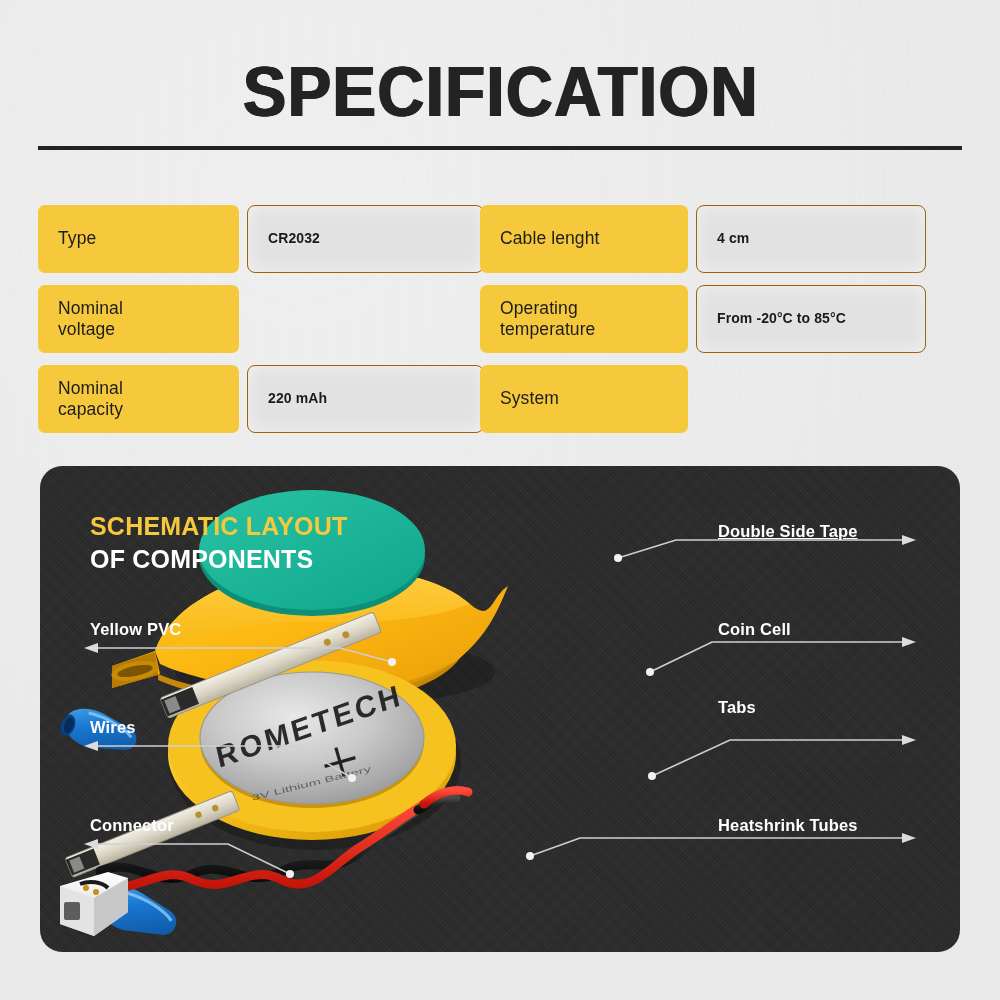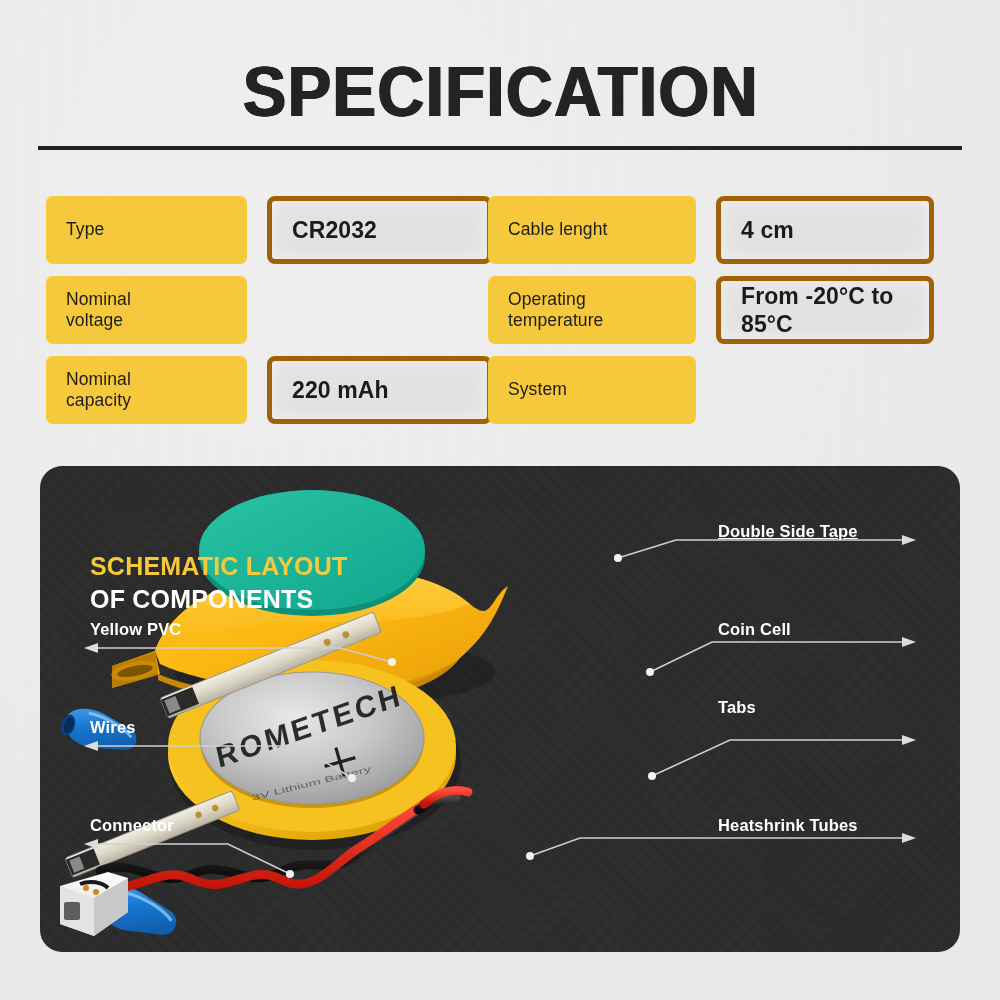--- a/index.html
+++ b/index.html
@@ -56,23 +56,24 @@
 
   .spec-col {
     position: absolute;
     top: 0; width: 446px; height: 232px;
   }
   .spec-col.left  { left: 0; }
   .spec-col.right { left: 442px; }
 
   .spec-row {
     position: absolute;
-    left: 8px; width: 100%; height: 68px;
+    left: 0; width: 100%; height: 68px;
     display: flex;
-    gap: 20px;
+    gap: 8px;
+    margin-top: 9px;
   }
   .spec-row.r0 { top: 0; }
   .spec-row.r1 { top: 80px; }
   .spec-row.r2 { top: 160px; }
 
   .spec-label {
     flex: 0 0 201px;
     background: #f6c93c;
     border-radius: 7px;
     display: flex; align-items: center;
@@ -80,25 +81,25 @@
     font-size: 17.5px;
     font-weight: normal;
     line-height: 1.22;
     color: #1d1d1d;
     letter-spacing: .1px;
   }
 
   .spec-value {
     flex: 1 1 auto;
     background: #e2e2e2;
-    border: 5px solid #a16207;
+    border: 1px solid #a16207;
     border-radius: 8px;
     display: flex; align-items: center;
     padding: 0 20px;
-    font-size: 23px;
+    font-size: 14px;
     font-weight: bold;
     line-height: 1.22;
     color: #1b1b1b;
     letter-spacing: .1px;
     box-shadow: inset 0 0 18px rgba(255,255,255,.55);
   }
   .spec-col.right .spec-label { flex: 0 0 208px; }
 
   
   .schematic {
@@ -119,21 +120,20 @@
   }
 
   .schem-heading {
     position: absolute;
     left: 90px; top: 510px;
     font-size: 25px;
     font-weight: bold;
     letter-spacing: .2px;
     line-height: 1.32;
     z-index: 6;
-    margin-top: 40px;
   }
   .schem-heading .l1 { color: #f6c93c; display: block; }
   .schem-heading .l2 { color: #ffffff; display: block; }
 
   
   .callout {
     position: absolute;
     color: #ffffff;
     font-size: 16.5px;
     font-weight: bold;

